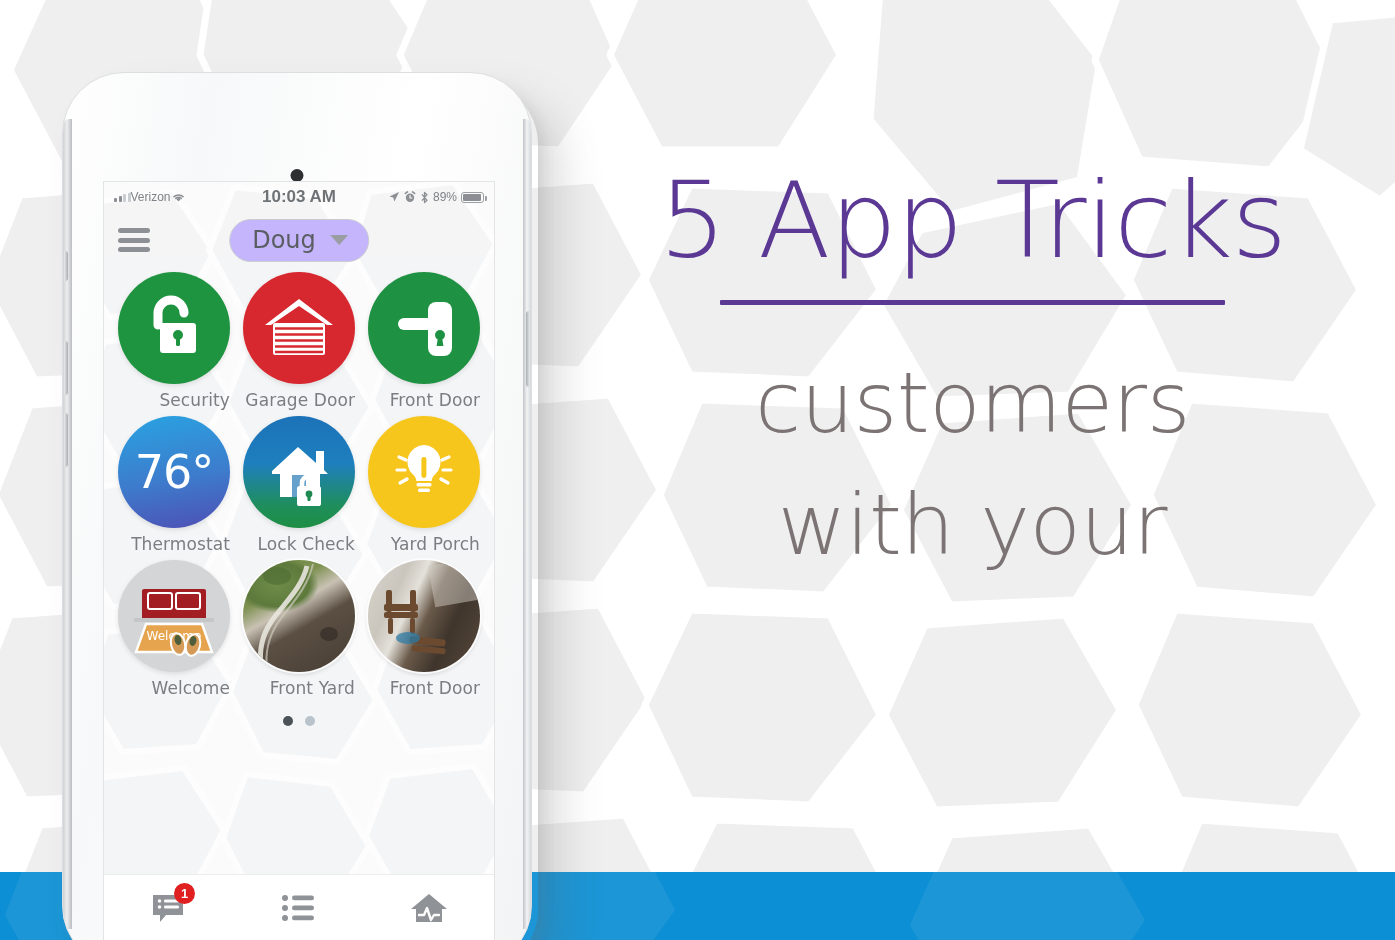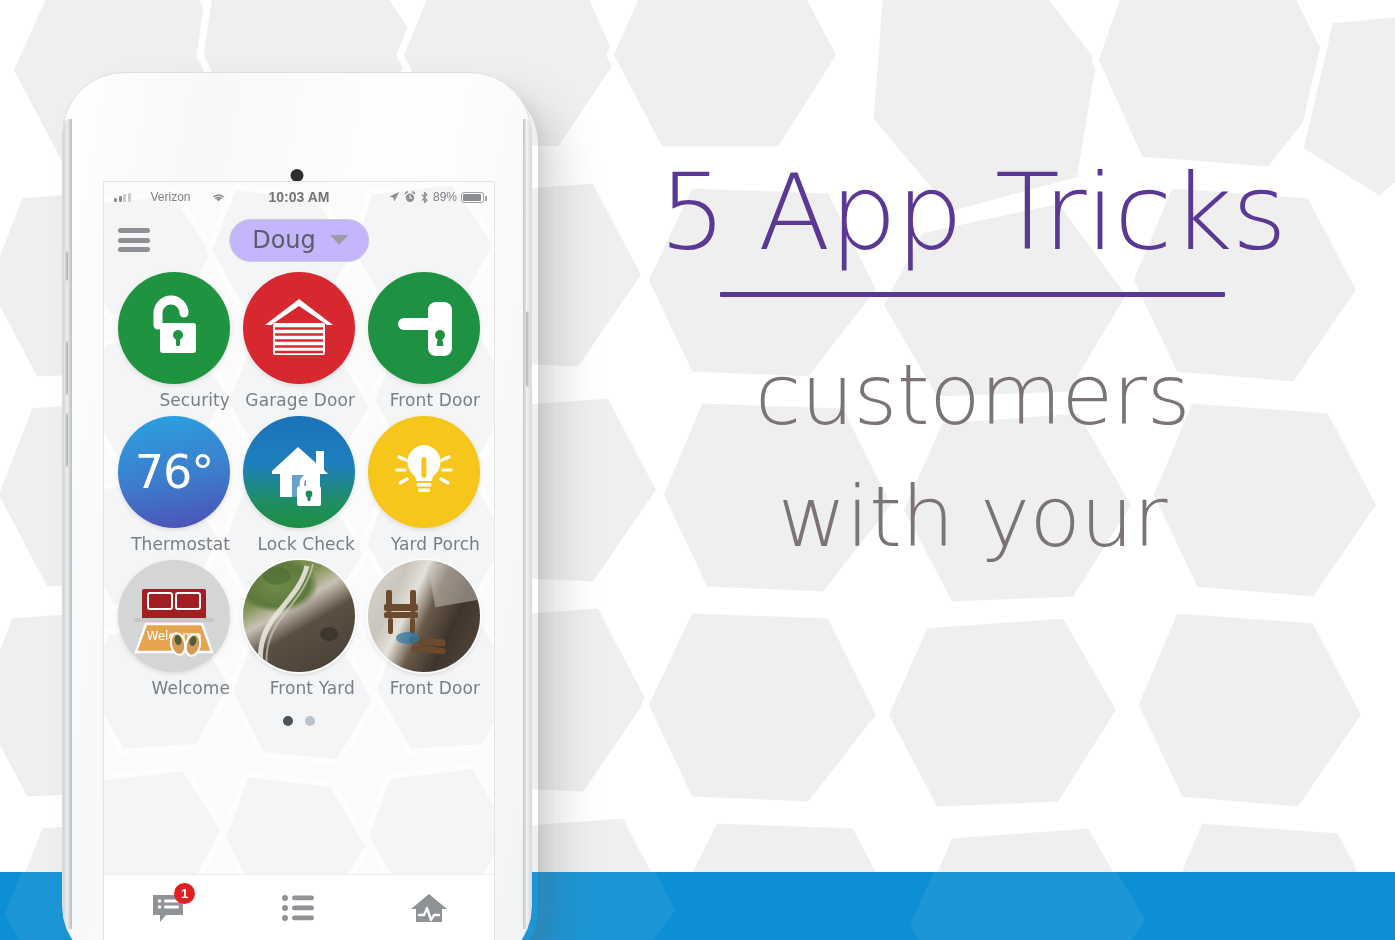--- a/index.html
+++ b/index.html
@@ -17,21 +17,21 @@
 
   
   .footer-bar {
     position:absolute; left:0; top:872px; width:1395px; height:68px;
     background:#0C8FD4; z-index:3; overflow:hidden;
   }
   .footer-bar svg { position:absolute; left:0; top:-872px; width:1395px; height:940px; opacity:.13; }
 
   
   .text-panel {
-    position:absolute; left:585px; top:156px; width:775px; z-index:4;
+    position:absolute; left:585px; top:164px; width:775px; z-index:4;
     text-align:center;
   }
   .headline {
     font-family:"DejaVu Sans", sans-serif;
     font-weight:300;
     font-size:106px;
     line-height:1.08;
     color:#5B3894;
     letter-spacing:-1px;
     white-space:nowrap;
@@ -115,22 +115,22 @@
   .screen-mosaic { position:absolute; inset:0; opacity:.55; }
   .screen-mosaic svg { width:392px; height:760px; display:block; }
   .screen-inner { position:relative; z-index:2; width:100%; height:100%; }
 
   
   .statusbar {
     height:30px; display:flex; align-items:center;
     padding:0 10px; font-size:12.5px; color:#7e8286;
     font-family:"Liberation Sans", sans-serif;
   }
-  .sb-left  { display:flex; align-items:center; gap:20px; flex:1; }
-  .sb-mid   { flex:0 0 auto; font-weight:600; color:#6f7376; font-size:14px; }
+  .sb-left  { display:flex; align-items:center; gap:0; flex:1; }
+  .sb-mid   { flex:0 0 auto; font-weight:600; color:#6f7376; font-size:17px; }
   .sb-right { display:flex; align-items:center; gap:4px; flex:1; justify-content:flex-end; }
   .sig-dots { display:flex; align-items:flex-end; gap:1.5px; height:9px; }
   .sig-dots i { width:3px; border-radius:1px; background:#8b8f93; display:block; }
   .sig-dots i:nth-child(1){height:4px;}
   .sig-dots i:nth-child(2){height:6px;}
   .sig-dots i:nth-child(3){height:8px;background:#c9ccd0;}
   .sig-dots i:nth-child(4){height:9px;background:#c9ccd0;}
   .carrier { font-size:12px; color:#7e8286; }
   .battery-shell {
     width:23px; height:11px; border:1.3px solid #9b9fa3; border-radius:3px;

